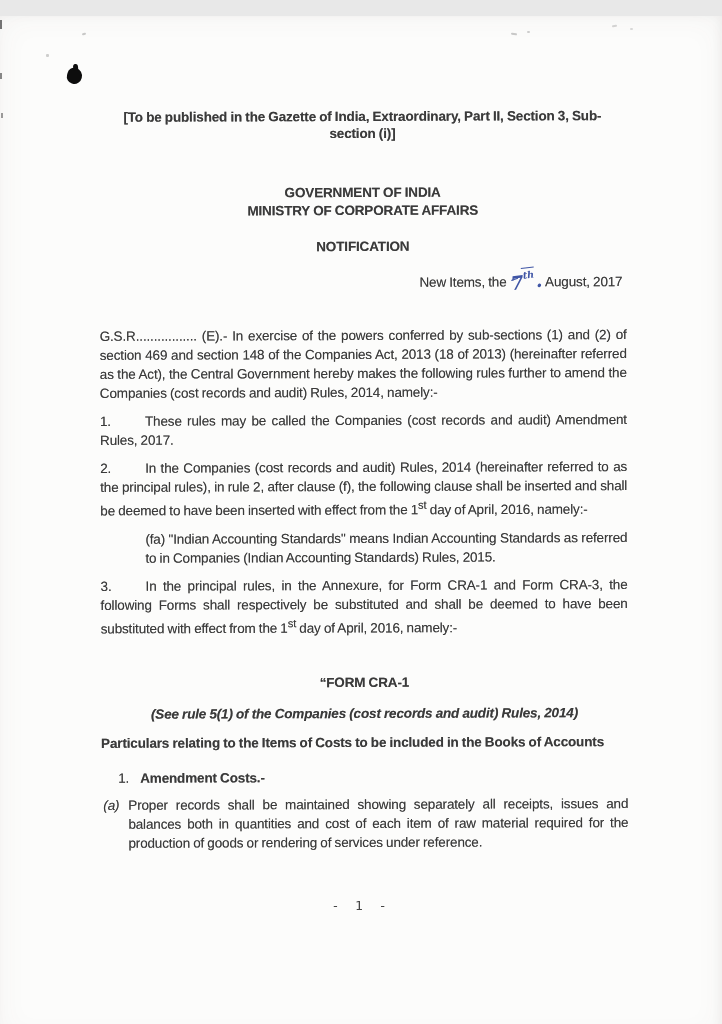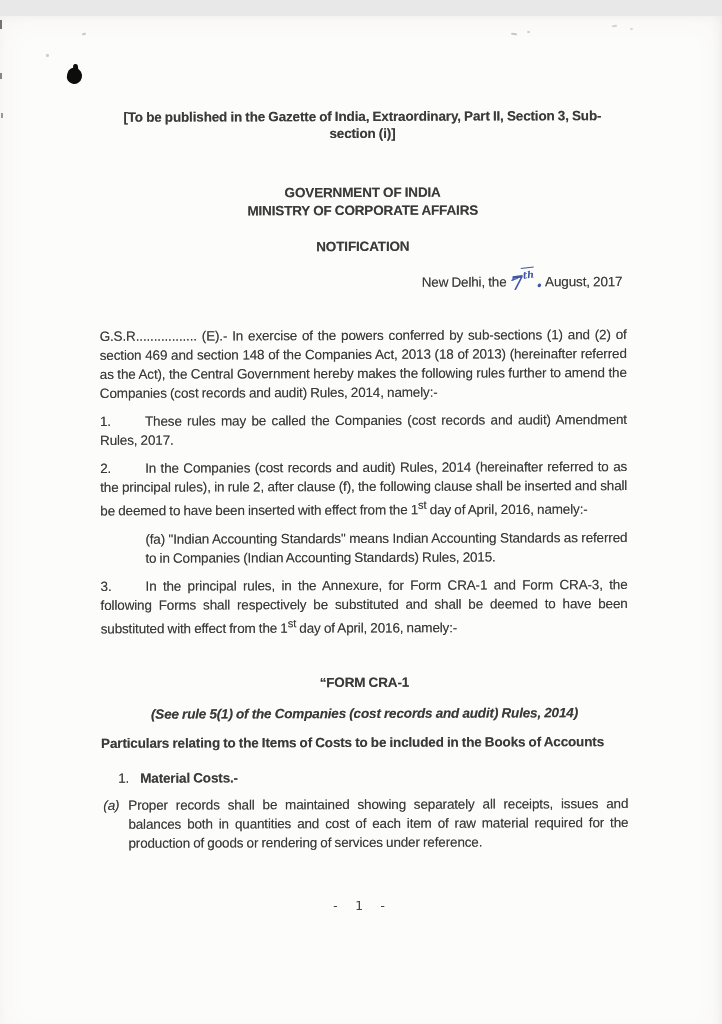--- a/index.html
+++ b/index.html
@@ -133,42 +133,42 @@
       <div>section (i)]</div>
     </div>
 
     <div class="h-gov">
       <div>GOVERNMENT OF INDIA</div>
       <div>MINISTRY OF CORPORATE AFFAIRS</div>
     </div>
 
     <div class="h-notif">NOTIFICATION</div>
 
-    <div class="dateline"><span>New Delhi, the</span><span class="hw"><span class="hw-cross"></span><span>7</span><span class="hw-sup">th</span><span>.</span></span><span>August, 2017</span></div>
+    <div class="dateline"><span>New Items, the</span><span class="hw"><span class="hw-cross"></span><span>7</span><span class="hw-sup">th</span><span>.</span></span><span>August, 2017</span></div>
 
     <div class="para first">
       <span>G.S.R................. (E).-</span>
       <span>In exercise of the powers conferred by sub-sections (1) and (2) of section 469 and section 148 of the Companies Act, 2013 (18 of 2013) (hereinafter referred as the Act), the Central Government hereby makes the following rules further to amend the Companies (cost records and audit) Rules, 2014, namely:-</span>
     </div>
 
     <div class="para"><span class="pnum">1.</span><span>These rules may be called the Companies (cost records and audit) Amendment Rules, 2017.</span></div>
 
     <div class="para"><span class="pnum">2.</span><span>In the Companies (cost records and audit) Rules, 2014 (hereinafter referred to as the principal rules), in rule 2, after clause (f), the following clause shall be inserted and shall be deemed to have been inserted with effect from the 1</span><sup>st</sup> <span>day of April, 2016, namely:-</span></div>
 
     <div class="clause-fa">(fa) "Indian Accounting Standards" means Indian Accounting Standards as referred to in Companies (Indian Accounting Standards) Rules, 2015.</div>
 
     <div class="para"><span class="pnum">3.</span><span>In the principal rules, in the Annexure, for Form CRA-1 and Form CRA-3, the following Forms shall respectively be substituted and shall be deemed to have been substituted with effect from the 1</span><sup>st</sup> <span>day of April, 2016, namely:-</span></div>
 
     <div class="form-title">“FORM CRA-1</div>
 
     <div class="form-subtitle">(See rule 5(1) of the Companies (cost records and audit) Rules, 2014)</div>
 
     <div class="form-particulars">Particulars relating to the Items of Costs to be included in the Books of Accounts</div>
 
-    <div class="form-item"><span class="inum">1.</span><span>Material Costs.-</span></div>
+    <div class="form-item"><span class="inum">1.</span><span>Amendment Costs.-</span></div>
 
     <div class="clause-a">
       <span class="marker">(a)</span>
       <span class="ctext">Proper records shall be maintained showing separately all receipts, issues and balances both in quantities and cost of each item of raw material required for the production of goods or rendering of services under reference.</span>
     </div>
 
   </div>
 
   <div class="page-number">- 1 -</div>
 

